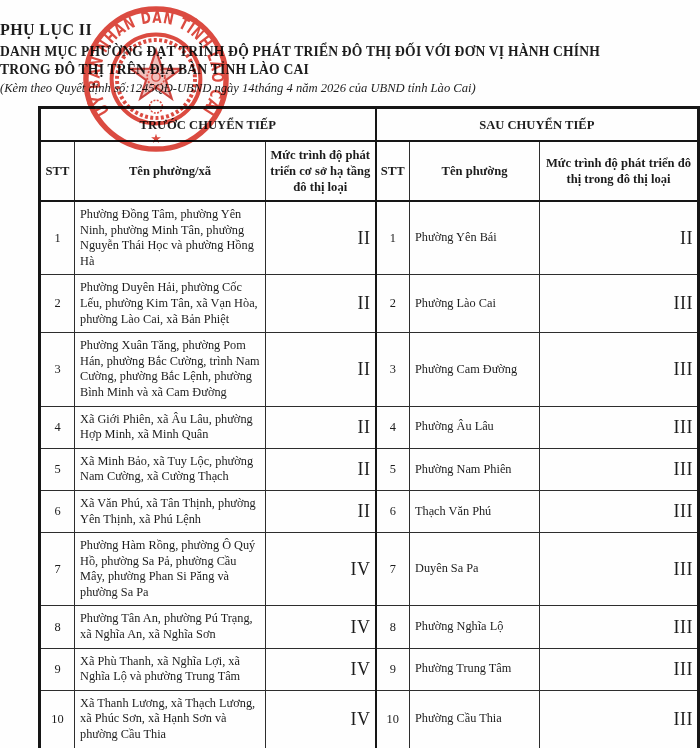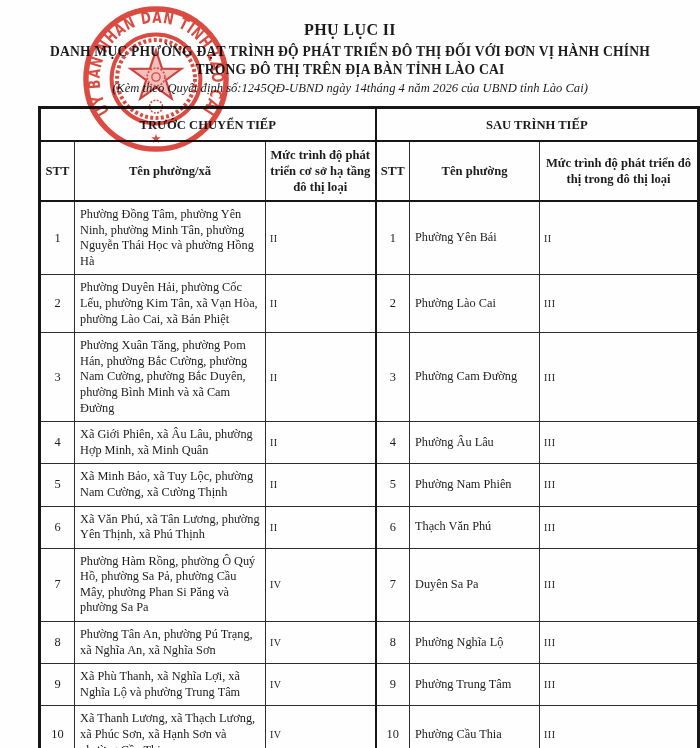--- a/index.html
+++ b/index.html
@@ -7,21 +7,21 @@
     position: relative;
     width: 700px;
     height: 748px;
     background: #fefefe;
     overflow: hidden;
     font-family: "Liberation Serif", serif;
     color: #1c1c1c;
   }
 
   
-  .doc-header { position: relative; padding-top: 21px; text-align: center; z-index: 1; }
+  .doc-header { position: relative; padding-top: 21px; text-align: left; z-index: 1; }
   .doc-title {
     font-size: 16px; font-weight: bold; letter-spacing: .4px;
   }
   .doc-subtitle {
     margin-top: 4px; font-size: 13.6px; font-weight: bold; line-height: 17.5px;
     letter-spacing: .2px;
   }
   .doc-note {
     margin-top: 3px; font-style: italic; font-size: 12.6px;
   }
@@ -48,21 +48,21 @@
     padding: 5px 4px;
     vertical-align: middle;
     overflow: hidden;
   }
   .doc-table th { font-size: 12.6px; line-height: 16px; }
   .group-row th { height: 21px; border-bottom: 2px solid #161616; }
   .cols-row th { height: 48px; border-bottom: 2px solid #161616; }
   .mid { border-left: 2px solid #161616 !important; }
   td.stt   { text-align: center; font-size: 12.4px; }
   td.names { text-align: left; font-size: 12.3px; line-height: 15.6px; padding-left: 5px; padding-right: 3px; }
-  td.level { text-align: left; font-size: 10px; letter-spacing: .5px; }
+  td.level { text-align: right; font-size: 18px; letter-spacing: .5px; }
 </style>
 </head>
 <body>
 
 <div class="page">
 
   <div class="seal">
     <svg viewBox="0 0 152 152">
       <g stroke="#d8372c" fill="none">
         <circle cx="76" cy="76" r="71" stroke-width="5.5"></circle>
@@ -95,21 +95,21 @@
       <col style="width:35px">
         <col style="width:191px">
         <col style="width:110px">
       <col style="width:34px">
         <col style="width:130px">
         <col style="width:159px">
     </colgroup>
     <thead>
       <tr class="group-row">
         <th colspan="3">TRƯỚC CHUYỂN TIẾP</th>
-        <th colspan="3" class="mid">SAU TRÌNH TIẾP</th>
+        <th colspan="3" class="mid">SAU CHUYỂN TIẾP</th>
       </tr>
       <tr class="cols-row">
         <th>STT</th>
         <th>Tên phường/xã</th>
         <th>Mức trình độ phát triển cơ sở hạ tầng đô thị loại</th>
         <th class="mid">STT</th>
         <th>Tên phường</th>
         <th>Mức trình độ phát triển đô thị trong đô thị loại</th>
       </tr>
     </thead>
@@ -125,45 +125,45 @@
       <tr>
         <td class="stt">2</td>
         <td class="names">Phường Duyên Hải, phường Cốc Lếu, phường Kim Tân, xã Vạn Hòa, phường Lào Cai, xã Bản Phiệt</td>
         <td class="level">II</td>
         <td class="stt mid">2</td>
         <td class="names">Phường Lào Cai</td>
         <td class="level">III</td>
       </tr>
       <tr>
         <td class="stt">3</td>
-        <td class="names">Phường Xuân Tăng, phường Pom Hán, phường Bắc Cường, phường Nam Cường, phường Bắc Duyên, phường Bình Minh và xã Cam Đường</td>
+        <td class="names">Phường Xuân Tăng, phường Pom Hán, phường Bắc Cường, trình Nam Cường, phường Bắc Lệnh, phường Bình Minh và xã Cam Đường</td>
         <td class="level">II</td>
         <td class="stt mid">3</td>
         <td class="names">Phường Cam Đường</td>
         <td class="level">III</td>
       </tr>
       <tr>
         <td class="stt">4</td>
         <td class="names">Xã Giới Phiên, xã Âu Lâu, phường Hợp Minh, xã Minh Quân</td>
         <td class="level">II</td>
         <td class="stt mid">4</td>
         <td class="names">Phường Âu Lâu</td>
         <td class="level">III</td>
       </tr>
       <tr>
         <td class="stt">5</td>
-        <td class="names">Xã Minh Bảo, xã Tuy Lộc, phường Nam Cường, xã Cường Thịnh</td>
+        <td class="names">Xã Minh Bảo, xã Tuy Lộc, phường Nam Cường, xã Cường Thạch</td>
         <td class="level">II</td>
         <td class="stt mid">5</td>
         <td class="names">Phường Nam Phiên</td>
         <td class="level">III</td>
       </tr>
       <tr>
         <td class="stt">6</td>
-        <td class="names">Xã Văn Phú, xã Tân Lương, phường Yên Thịnh, xã Phú Thịnh</td>
+        <td class="names">Xã Văn Phú, xã Tân Thịnh, phường Yên Thịnh, xã Phú Lệnh</td>
         <td class="level">II</td>
         <td class="stt mid">6</td>
         <td class="names">Thạch Văn Phú</td>
         <td class="level">III</td>
       </tr>
       <tr>
         <td class="stt">7</td>
         <td class="names">Phường Hàm Rồng, phường Ô Quý Hồ, phường Sa Pả, phường Cầu Mây, phường Phan Si Păng và phường Sa Pa</td>
         <td class="level">IV</td>
         <td class="stt mid">7</td>

